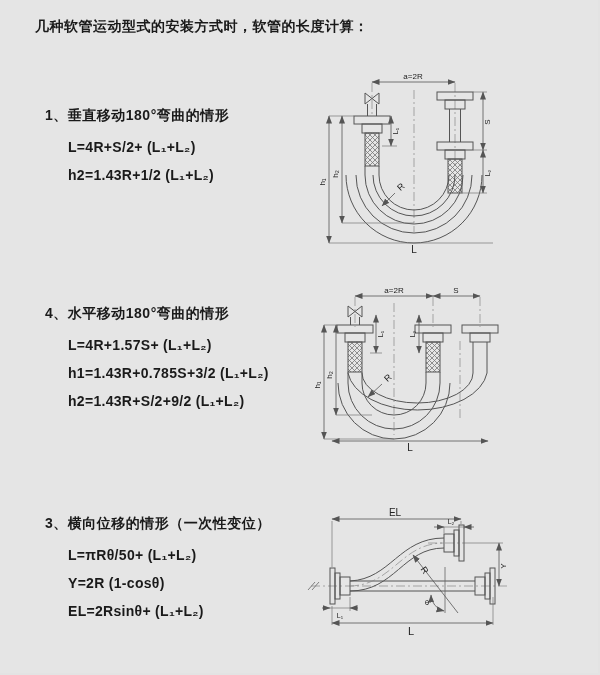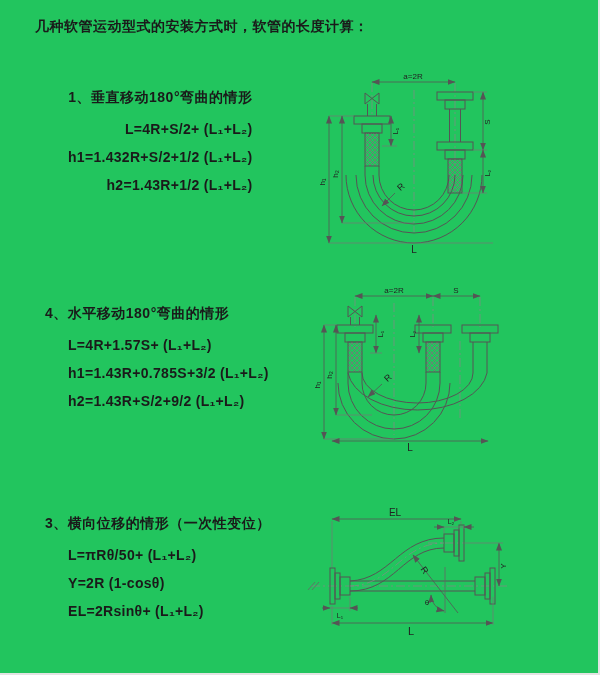--- a/index.html
+++ b/index.html
@@ -1,17 +1,17 @@
 <!DOCTYPE html>
 <html><head>
 <meta charset="utf-8">
 <style>
   html,body{margin:0;padding:0;background:#fff;}
   .page{
-    position:relative;width:600px;height:675px;background:#22c55e;
+    position:relative;width:600px;height:675px;background:#e5e5e5;
     font-family:"Liberation Sans","DejaVu Sans",sans-serif;color:#1a1a1a;
     border-right:2px solid #e3e3e3;border-bottom:2px solid #e3e3e3;
     box-sizing:border-box;overflow:hidden;
   }
   .title{position:absolute;left:35px;top:18px;font-size:14px;font-weight:bold;letter-spacing:0.5px;}
   .section{position:absolute;left:45px;}
   .section .heading{font-size:14px;font-weight:bold;line-height:20px;margin:0 0 8px 0;letter-spacing:0.5px;}
   .formula{margin:0 0 0 23px;padding:4px 0;font-size:14px;line-height:20px;letter-spacing:0.3px;font-weight:bold;}
   .diag{position:absolute;}
   svg text{font-family:"Liberation Sans","DejaVu Sans",sans-serif;fill:#222;}
@@ -41,24 +41,23 @@
         <path d="M0,0L8,3L0,6Z" fill="#555"></path>
       </marker>
       <pattern id="hx" patternUnits="userSpaceOnUse" width="5" height="5">
         <path d="M0,0L5,5 M5,0L0,5" stroke="#777" stroke-width="0.8"></path>
       </pattern>
     </defs>
   </svg>
 
   <div class="title">几种软管运动型式的安装方式时，软管的长度计算：</div>
 
-  <div class="section" style="top:87px;text-align:right;">
+  <div class="section" style="top:105px;">
     <div class="heading">1、垂直移动180°弯曲的情形</div>
     <div class="formula">L=4R+S/2+ (L₁+L₂)</div>
-    <div class="formula">h1=1.432R+S/2+1/2 (L₁+L₂)</div>
     <div class="formula">h2=1.43R+1/2 (L₁+L₂)</div>
   </div>
 
   <div class="section" style="top:303px;">
     <div class="heading">4、水平移动180°弯曲的情形</div>
     <div class="formula">L=4R+1.57S+ (L₁+L₂)</div>
     <div class="formula">h1=1.43R+0.785S+3/2 (L₁+L₂)</div>
     <div class="formula">h2=1.43R+S/2+9/2 (L₁+L₂)</div>
   </div>
 

